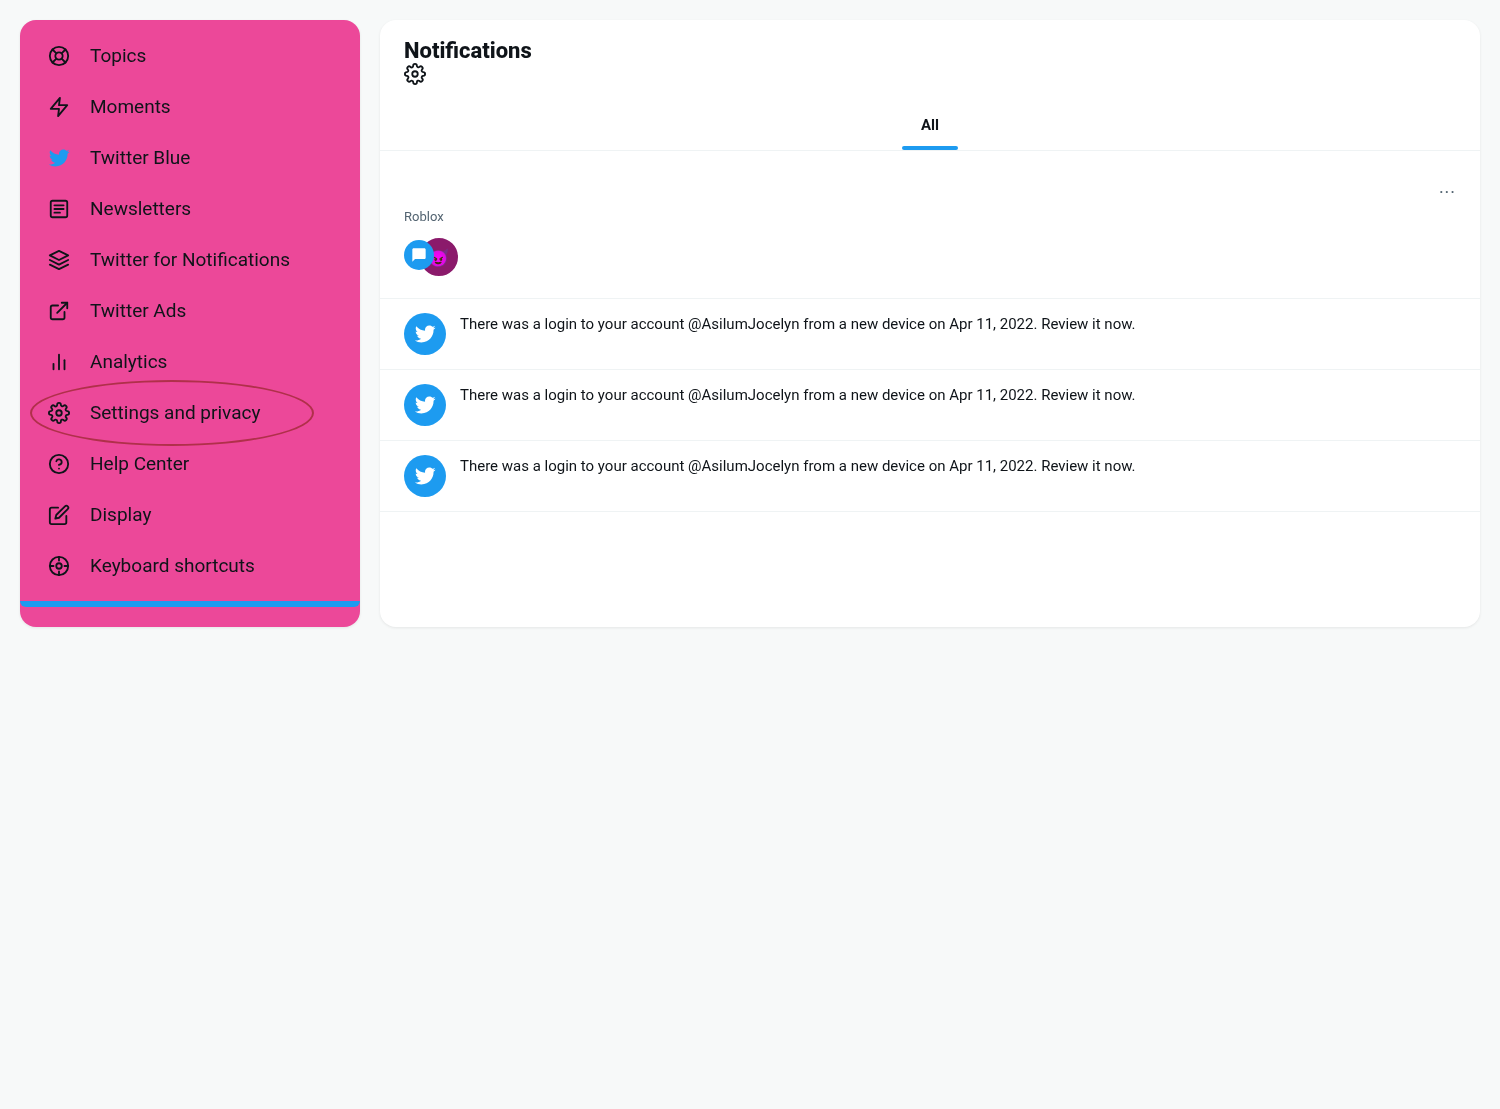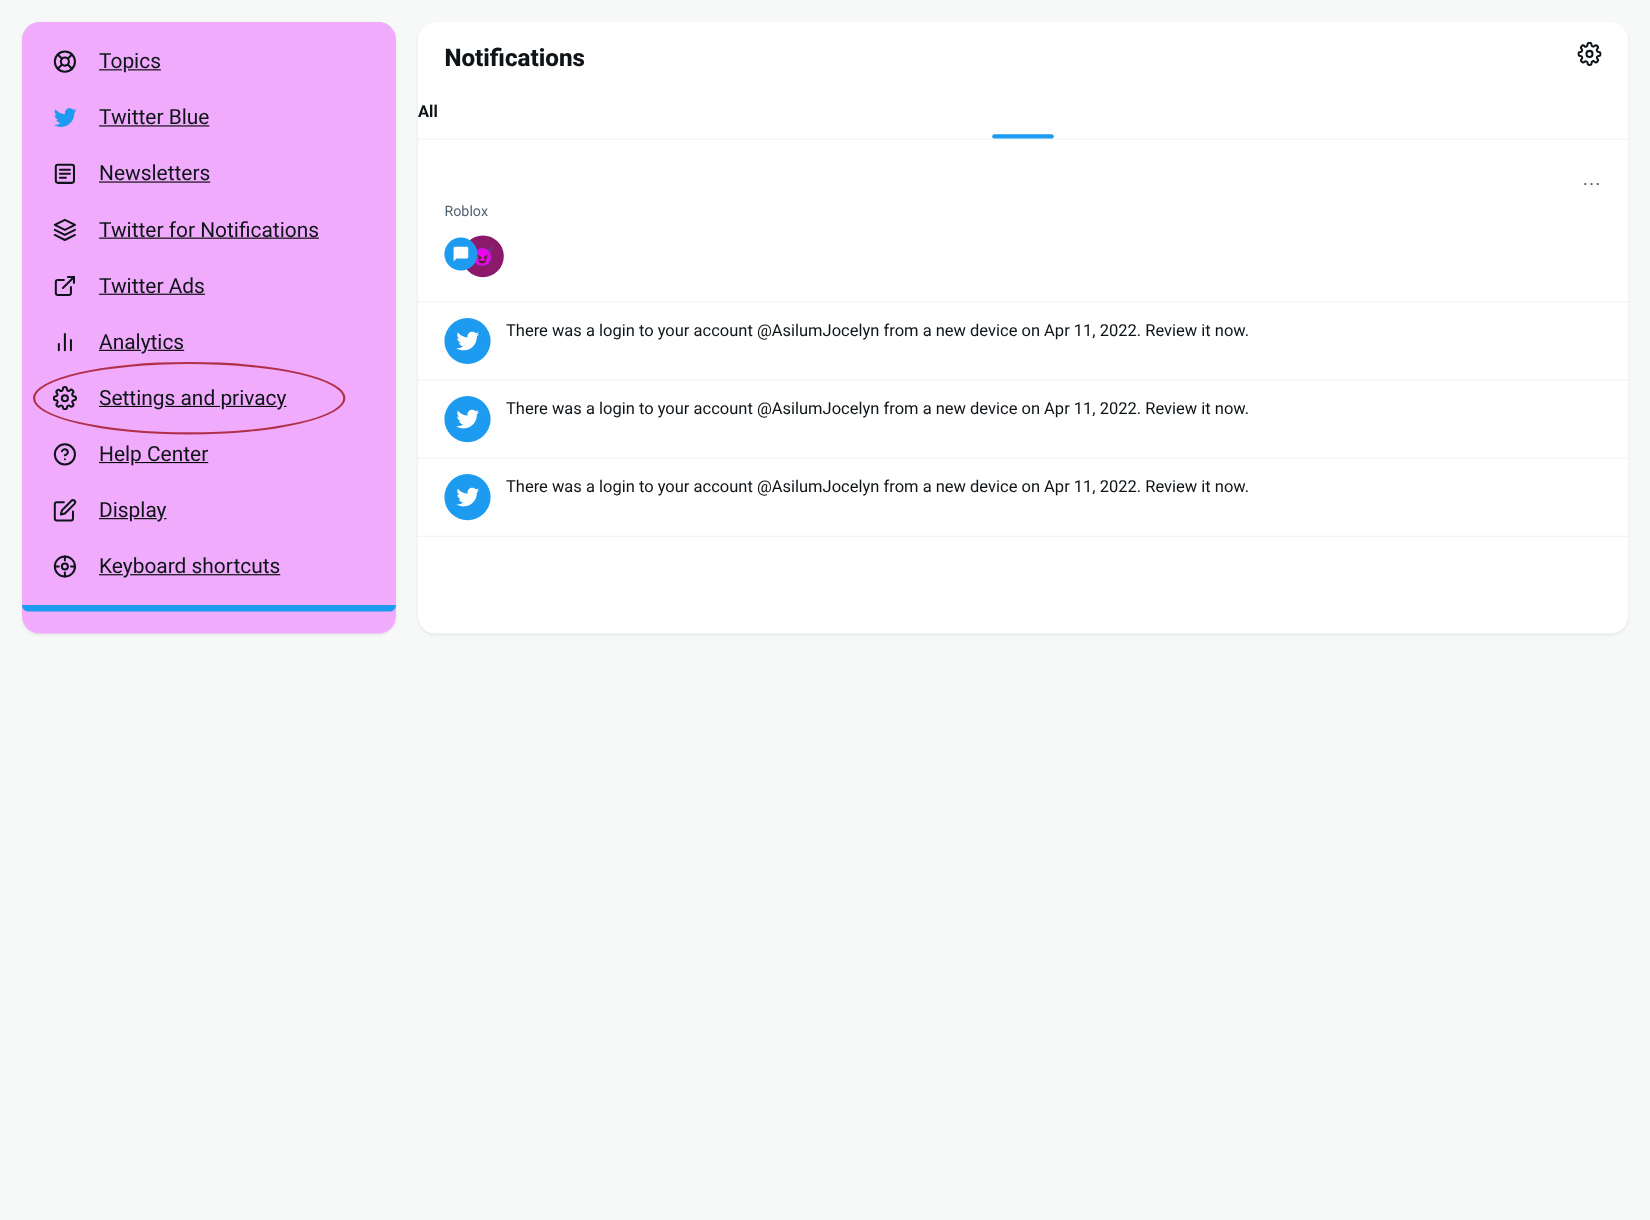--- a/index.html
+++ b/index.html
@@ -16,27 +16,26 @@
       display: flex;
       width: 1460px;
       max-width: 1460px;
       background: #f7f9f9;
       gap: 0;
     }
     
     .sidebar {
       width: 340px;
       min-width: 340px;
-      background: #f0abfc;
+      background: #ec4899;
       border-radius: 16px;
       padding: 10px 0 20px 0;
       box-shadow: 0 1px 3px rgba(0,0,0,0.08);
       position: relative;
       overflow: visible;
-      text-decoration: underline;
     }
     .sidebar-item {
       display: flex;
       align-items: center;
       padding: 14px 24px;
       cursor: pointer;
       font-size: 19px;
       color: #0f1419;
       font-weight: 400;
       transition: background 0.15s;
@@ -88,42 +87,44 @@
     .main {
       flex: 1;
       background: #ffffff;
       border-radius: 16px;
       margin-left: 20px;
       box-shadow: 0 1px 3px rgba(0,0,0,0.08);
       overflow: hidden;
     }
     .main-header {
       display: flex;
-      align-items: flex-end;
+      align-items: flex-start;
       justify-content: space-between;
       padding: 18px 24px 10px 24px;
       border-bottom: none;
+      flex-direction: column;
     }
     .main-title {
       font-size: 22px;
       font-weight: 800;
       color: #0f1419;
     }
     .gear-icon {
       font-size: 22px;
       color: #0f1419;
       cursor: pointer;
     }
     
     .tabs {
       display: flex;
       border-bottom: 1px solid #eff3f4;
     }
     .tab {
       flex: 1;
+      text-align: center;
       padding: 16px 0;
       font-size: 15px;
       font-weight: 400;
       color: #536471;
       cursor: pointer;
       position: relative;
     }
     .tab.active {
       font-weight: 700;
       color: #0f1419;
@@ -275,20 +276,28 @@
           <circle cx="12" cy="12" r="4"></circle>
           <line x1="4.93" y1="4.93" x2="9.17" y2="9.17"></line>
           <line x1="14.83" y1="14.83" x2="19.07" y2="19.07"></line>
           <line x1="14.83" y1="9.17" x2="19.07" y2="4.93"></line>
           <line x1="4.93" y1="19.07" x2="9.17" y2="14.83"></line>
         </svg>
       </span>
       <span class="sidebar-item-label">Topics</span>
     </div>
 
+    <div class="sidebar-item">
+      <span class="icon">
+        <svg viewBox="0 0 24 24" fill="none" stroke="currentColor" stroke-width="2" stroke-linecap="round" stroke-linejoin="round">
+          <polygon points="13 2 3 14 12 14 11 22 21 10 12 10 13 2"></polygon>
+        </svg>
+      </span>
+      <span class="sidebar-item-label">Moments</span>
+    </div>
 
     <div class="sidebar-item">
       <span class="icon blue">
         <svg viewBox="0 0 24 24" fill="currentColor">
           <path d="M23.643 4.937c-.835.37-1.732.62-2.675.733.962-.576 1.7-1.49 2.048-2.578-.9.534-1.897.922-2.958 1.13-.85-.904-2.06-1.47-3.4-1.47-2.572 0-4.658 2.086-4.658 4.66 0 .364.042.718.12 1.06-3.873-.195-7.304-2.05-9.602-4.868-.4.69-.63 1.49-.63 2.342 0 1.616.823 3.043 2.072 3.878-.764-.025-1.482-.234-2.11-.583v.06c0 2.257 1.605 4.14 3.737 4.568-.392.106-.803.162-1.227.162-.3 0-.593-.028-.877-.082.593 1.85 2.313 3.198 4.352 3.234-1.595 1.25-3.604 1.995-5.786 1.995-.376 0-.747-.022-1.112-.065 2.062 1.323 4.51 2.093 7.14 2.093 8.57 0 13.255-7.098 13.255-13.254 0-.2-.005-.402-.014-.602.91-.658 1.7-1.477 2.323-2.41z"></path>
         </svg>
       </span>
       <span class="sidebar-item-label">Twitter Blue</span>
     </div>
 

